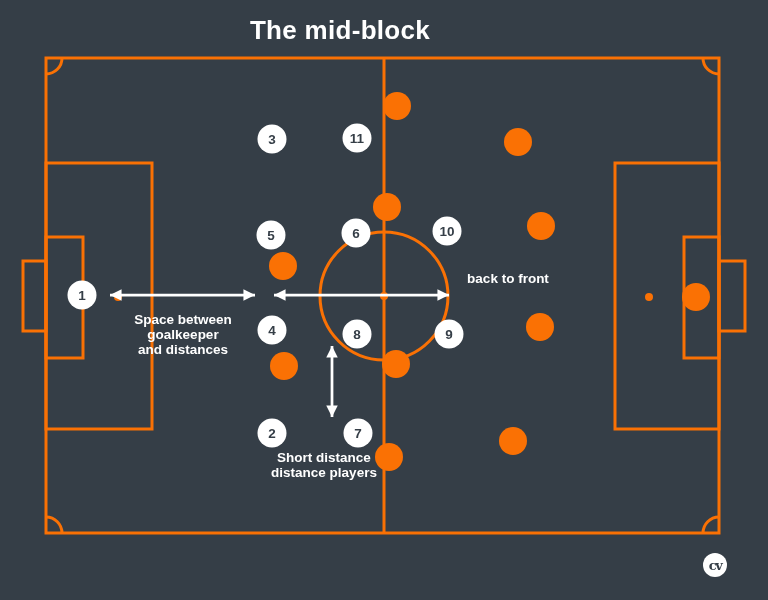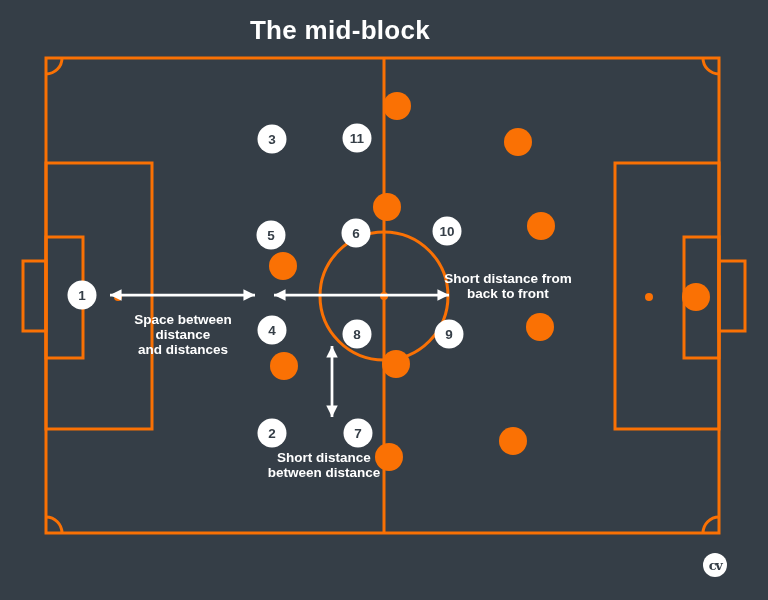--- a/index.html
+++ b/index.html
@@ -117,28 +117,27 @@
       <circle cx="447" cy="231" r="14.5" fill="var(--white)"></circle>
       <text x="447" y="231" dy="0.35em" class="white-num">10</text>
       <circle cx="357" cy="138" r="14.5" fill="var(--white)"></circle>
       <text x="357" y="138" dy="0.35em" class="white-num">11</text>
     </g>
 </svg>
 
 <div>
     <div class="annotation" style="left: 183px; top: 312px;">
       <div>Space between</div>
-      <div>distance</div>
+      <div>goalkeeper</div>
       <div>and distances</div>
     </div>
     <div class="annotation" style="left: 508px; top: 271px;">
-      <div>Short distance from</div>
       <div>back to front</div>
     </div>
     <div class="annotation" style="left: 324px; top: 450px;">
       <div>Short distance</div>
-      <div>between distance</div>
+      <div>distance players</div>
     </div>
   </div>
 
 <div class="logo">
   <span>cv</span>
 </div>
 
 </body></html>

